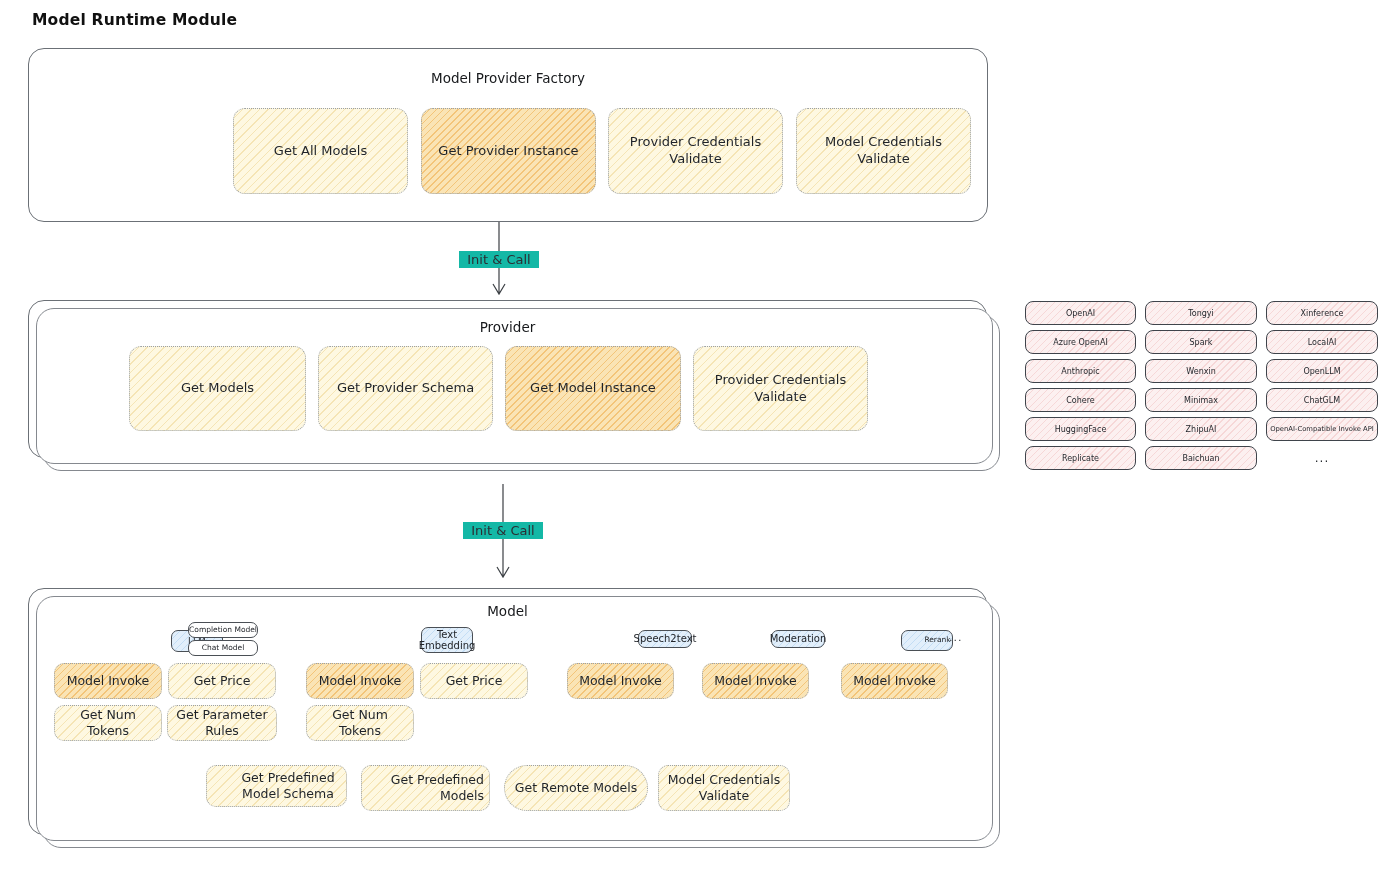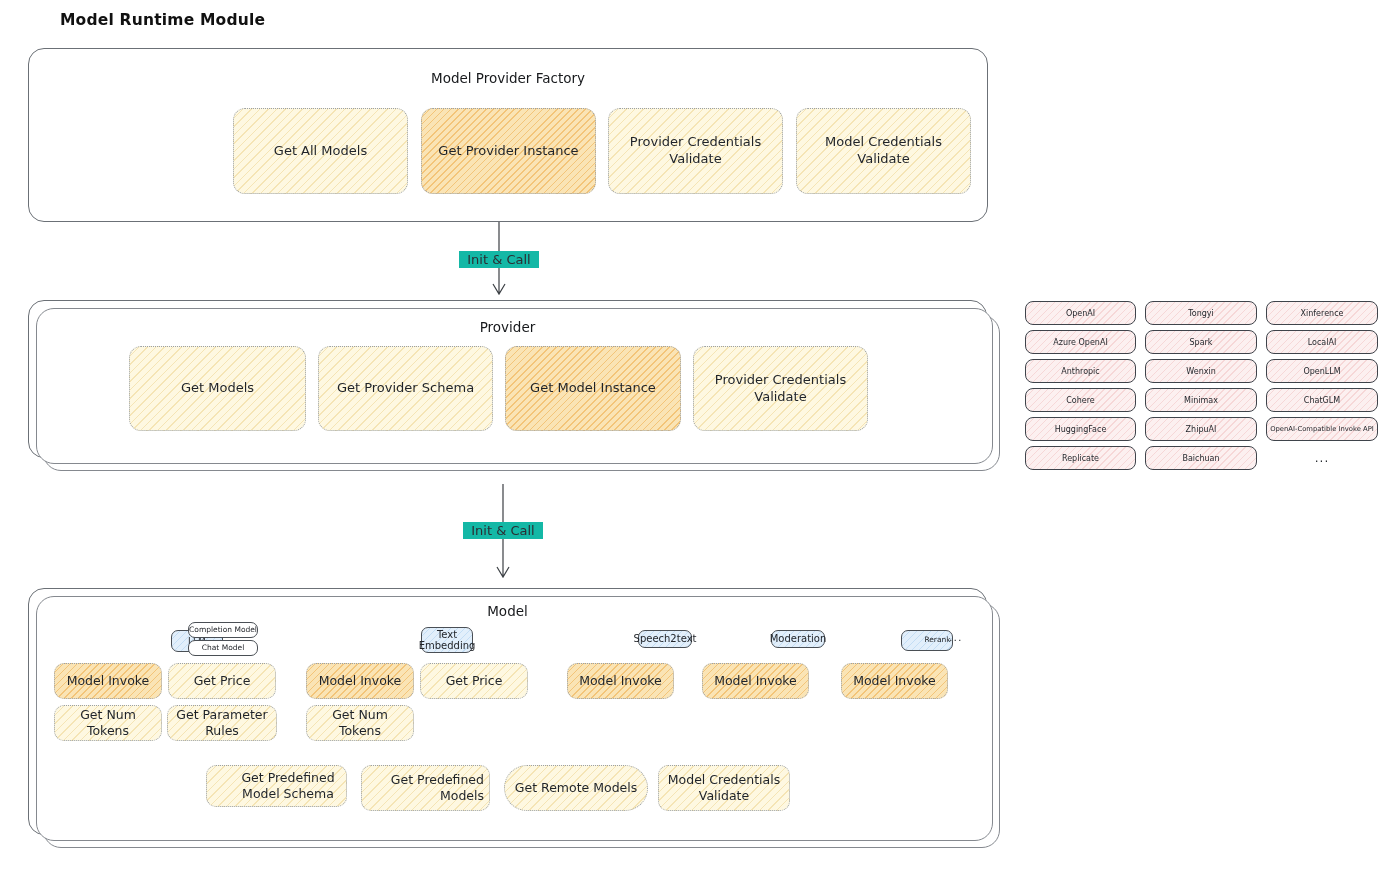--- a/index.html
+++ b/index.html
@@ -1,20 +1,20 @@
 <!DOCTYPE html>
 <html><head>
 <meta charset="utf-8">
 <style>
   html,body { margin:0; padding:0; background:#ffffff; }
   .canvas {
     position:relative; width:1393px; height:880px; background:#ffffff;
     font-family:"DejaVu Sans", sans-serif; color:#1f2329; overflow:hidden;
   }
-  .abs { position:absolute;margin-left:28px; }
+  .abs { position:absolute; }
 
   .page-title { left:32px; top:11px; font-size:15.5px; font-weight:600; letter-spacing:.2px; color:#111; }
 
   
   .bigbox {
     position:absolute; background:#fff; border:1.3px solid #6b7076;
     border-radius:16px; z-index:0;
   }
   .stacked::before, .stacked::after {
     content:""; position:absolute; border:1.2px solid #85898f; border-radius:18px; background:#fff;

